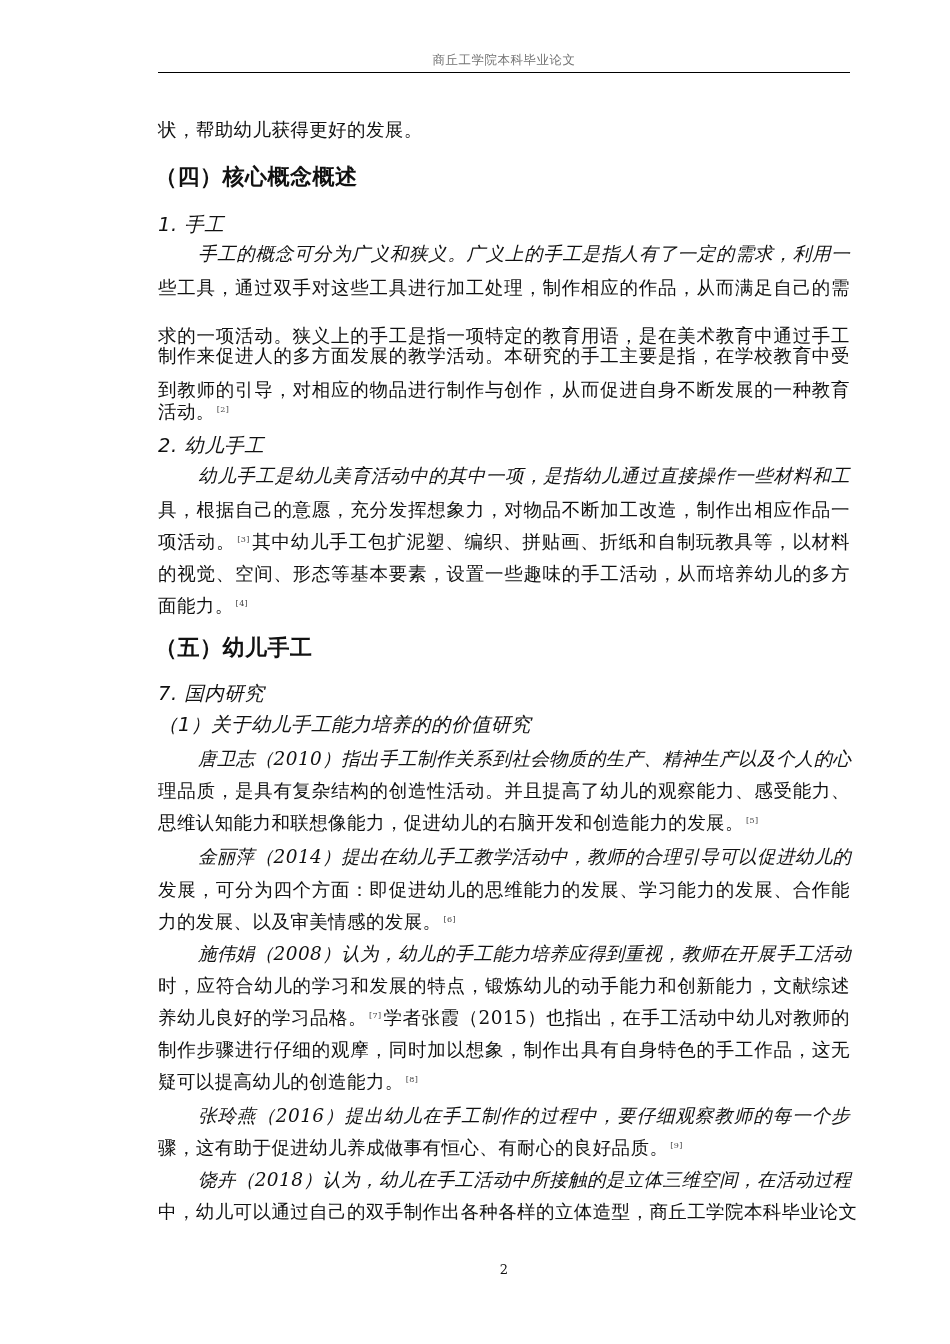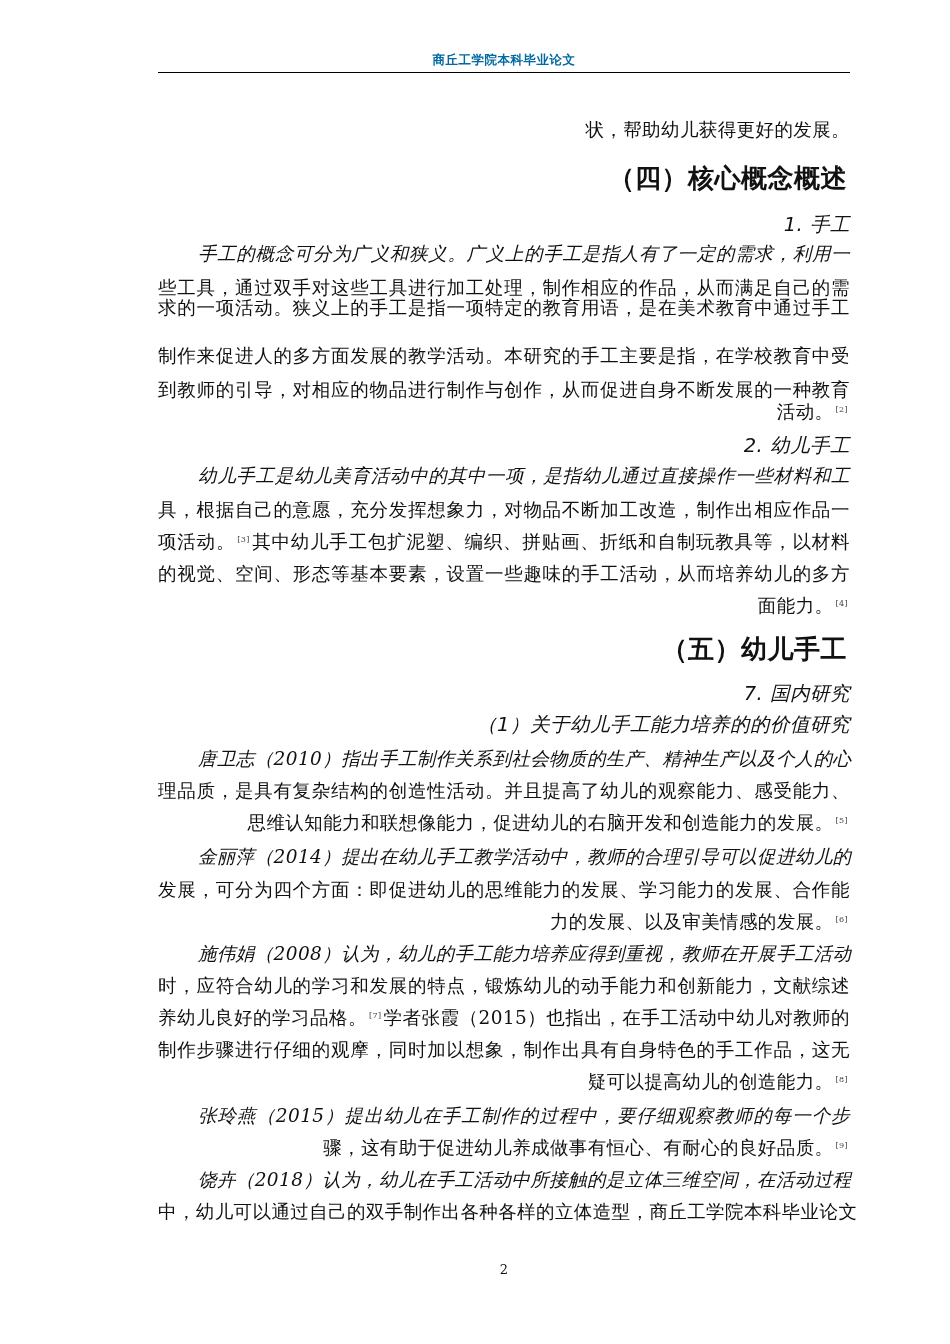--- a/index.html
+++ b/index.html
@@ -1,27 +1,27 @@
 <!DOCTYPE html>
 <html><head>
   <meta charset="utf-8">
   <style>
     html, body { margin: 0; padding: 0; background: #ffffff; }
     body { width: 950px; height: 1344px; position: relative; overflow: hidden;
            font-family: "DejaVu Serif", "Liberation Serif", serif; color: #111; }
     .header-title { position: absolute; left: 158px; width: 692px; top: 52px; text-align: center;
-                    font-size: 12.5px; color: #0369a1; letter-spacing: 0.5px; font-weight: bold; }
+                    font-size: 12.5px; color: #737373; letter-spacing: 0.5px; }
     .header-rule { position: absolute; left: 158px; width: 692px; top: 72px; height: 0;
                    border-top: 1.2px solid #000; }
     .line { position: absolute; left: 158px; width: 692px; font-size: 18.5px; line-height: 24px;
-            white-space: nowrap; overflow: visible; letter-spacing: 0.4px; text-align: right; }
+            white-space: nowrap; overflow: visible; letter-spacing: 0.4px; }
     .justify { text-align: justify; text-align-last: justify; }
     .indent { padding-left: 40px; width: 652px; font-style: italic; }
-    .h2 { font-family: Liberation Serif, serif; font-weight: bold;
-          font-size: 26px; line-height: 28px; left: 155px; letter-spacing: 0.5px; }
+    .h2 { font-family: Liberation Mono, monospace; font-weight: bold;
+          font-size: 22px; line-height: 28px; left: 155px; letter-spacing: 0.5px; }
     .h3 { font-family: "DejaVu Sans", "Liberation Sans", sans-serif; font-size: 19.5px;
           line-height: 24px; letter-spacing: 0.5px; font-style: italic; }
     sup.ref { font-size: 8px; color: #444; vertical-align: top; position: relative; top: -2px;
               margin: 0 2px; }
     .page-number { position: absolute; left: 158px; width: 692px; top: 1262px; text-align: center;
                    font-size: 13px; }
   </style>
 </head>
 <body>
 
@@ -29,21 +29,21 @@
 <div class="header-rule"></div>
 
 <div class="line" style="top:118px">状，帮助幼儿获得更好的发展。</div>
 
 <div class="line h2" style="top:165px">（四）核心概念概述</div>
 
 <div class="line h3" style="top:213px">1. 手工</div>
 <div>
   <div class="line justify indent" style="top:242px">手工的概念可分为广义和狭义。广义上的手工是指人有了一定的需求，利用一</div>
   <div class="line justify" style="top:276px">些工具，通过双手对这些工具进行加工处理，制作相应的作品，从而满足自己的需</div>
-  <div class="line justify" style="top:296px">求的一项活动。狭义上的手工是指一项特定的教育用语，是在美术教育中通过手工</div>
+  <div class="line justify" style="top:324px">求的一项活动。狭义上的手工是指一项特定的教育用语，是在美术教育中通过手工</div>
   <div class="line justify" style="top:344px">制作来促进人的多方面发展的教学活动。本研究的手工主要是指，在学校教育中受</div>
   <div class="line justify" style="top:378px">到教师的引导，对相应的物品进行制作与创作，从而促进自身不断发展的一种教育</div>
   <div class="line" style="top:400px"><span>活动。</span><sup class="ref">[2]</sup></div>
 </div>
 
 <div class="line h3" style="top:434px">2. 幼儿手工</div>
 <div>
   <div class="line justify indent" style="top:464px">幼儿手工是幼儿美育活动中的其中一项，是指幼儿通过直接操作一些材料和工</div>
   <div class="line justify" style="top:498px">具，根据自己的意愿，充分发挥想象力，对物品不断加工改造，制作出相应作品一</div>
   <div class="line justify" style="top:530px"><span>项活动。</span><sup class="ref">[3]</sup><span>其中幼儿手工包扩泥塑、编织、拼贴画、折纸和自制玩教具等，以材料</span></div>
@@ -70,21 +70,21 @@
 
 <div>
   <div class="line justify indent" style="top:942px">施伟娟（2008）认为，幼儿的手工能力培养应得到重视，教师在开展手工活动</div>
   <div class="line justify" style="top:974px">时，应符合幼儿的学习和发展的特点，锻炼幼儿的动手能力和创新能力，文献综述</div>
   <div class="line justify" style="top:1006px"><span>养幼儿良好的学习品格。</span><sup class="ref">[7]</sup><span>学者张霞（2015）也指出，在手工活动中幼儿对教师的</span></div>
   <div class="line justify" style="top:1038px">制作步骤进行仔细的观摩，同时加以想象，制作出具有自身特色的手工作品，这无</div>
   <div class="line" style="top:1070px"><span>疑可以提高幼儿的创造能力。</span><sup class="ref">[8]</sup></div>
 </div>
 
 <div>
-  <div class="line justify indent" style="top:1104px">张玲燕（2015）提出幼儿在手工制作的过程中，要仔细观察教师的每一个步</div>
+  <div class="line justify indent" style="top:1104px">张玲燕（2016）提出幼儿在手工制作的过程中，要仔细观察教师的每一个步</div>
   <div class="line" style="top:1136px"><span>骤，这有助于促进幼儿养成做事有恒心、有耐心的良好品质。</span><sup class="ref">[9]</sup></div>
 </div>
 
 <div>
   <div class="line justify indent" style="top:1168px">饶卉（2018）认为，幼儿在手工活动中所接触的是立体三维空间，在活动过程</div>
   <div class="line justify" style="top:1200px">中，幼儿可以通过自己的双手制作出各种各样的立体造型，商丘工学院本科毕业论文</div>
 </div>
 
 <div class="page-number">2</div>
 

